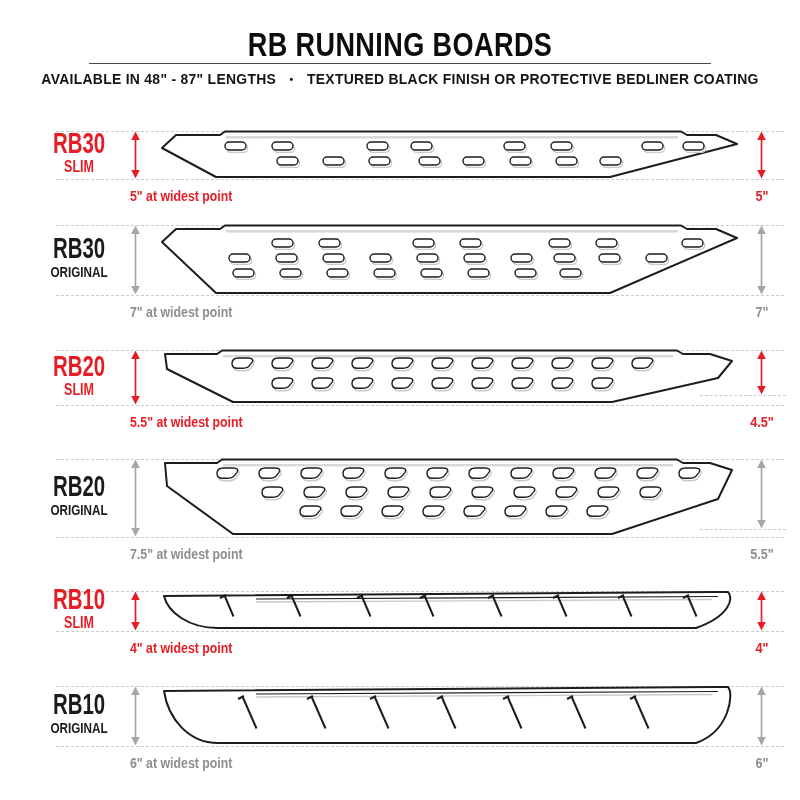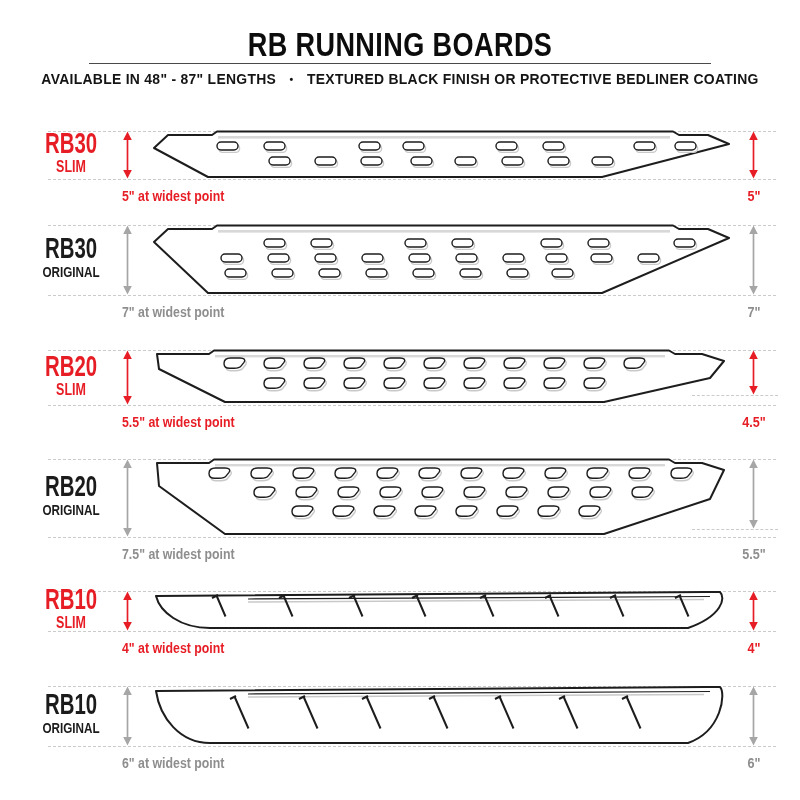--- a/index.html
+++ b/index.html
@@ -8,21 +8,21 @@
 
   .title{position:absolute;top:26px;left:0;width:800px;margin:0;text-align:center;
          font-size:33px;font-weight:bold;color:#0c0c0c;letter-spacing:.5px;white-space:nowrap;
          transform:scaleX(.82);transform-origin:400px 0;}
   .title-rule{position:absolute;top:63px;left:89px;width:622px;border-top:1.5px solid #4a4a4a;}
   .subtitle{position:absolute;top:71px;left:0;width:800px;margin:0;text-align:center;
             font-size:14.5px;font-weight:bold;color:#141414;letter-spacing:.3px;white-space:nowrap;
             transform:scaleX(.96);transform-origin:400px 0;}
   .subtitle .sep{display:inline-block;margin:0 14px;font-size:11px;vertical-align:1px;}
 
-  .row{position:absolute;left:4px;width:724px;}
+  .row{position:absolute;left:12px;width:724px;}
   .guide{position:absolute;border-top:1.5px dashed #cbcbcb;height:0;}
   .guide-main{left:44px;width:728px;}
   .guide-right{left:688px;width:86px;}
 
   .label{position:absolute;left:18px;width:98px;text-align:center;}
   .label .model{font-size:30px;font-weight:bold;line-height:26px;white-space:nowrap;
                 transform:scaleX(.68);transform-origin:center;}
   .label .variant{font-size:16px;font-weight:bold;line-height:18px;white-space:nowrap;
                   transform:scaleX(.78);transform-origin:center;margin-top:2px;}
   .row.slim .label{color:#e71d25;}

